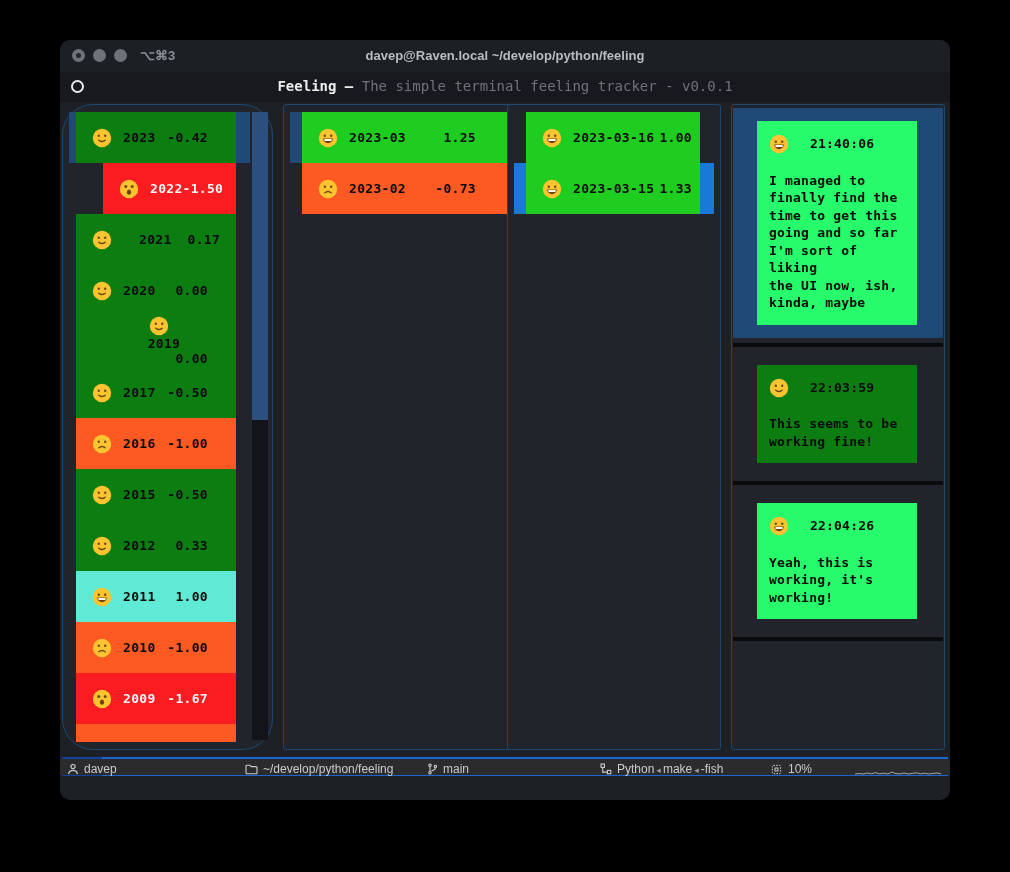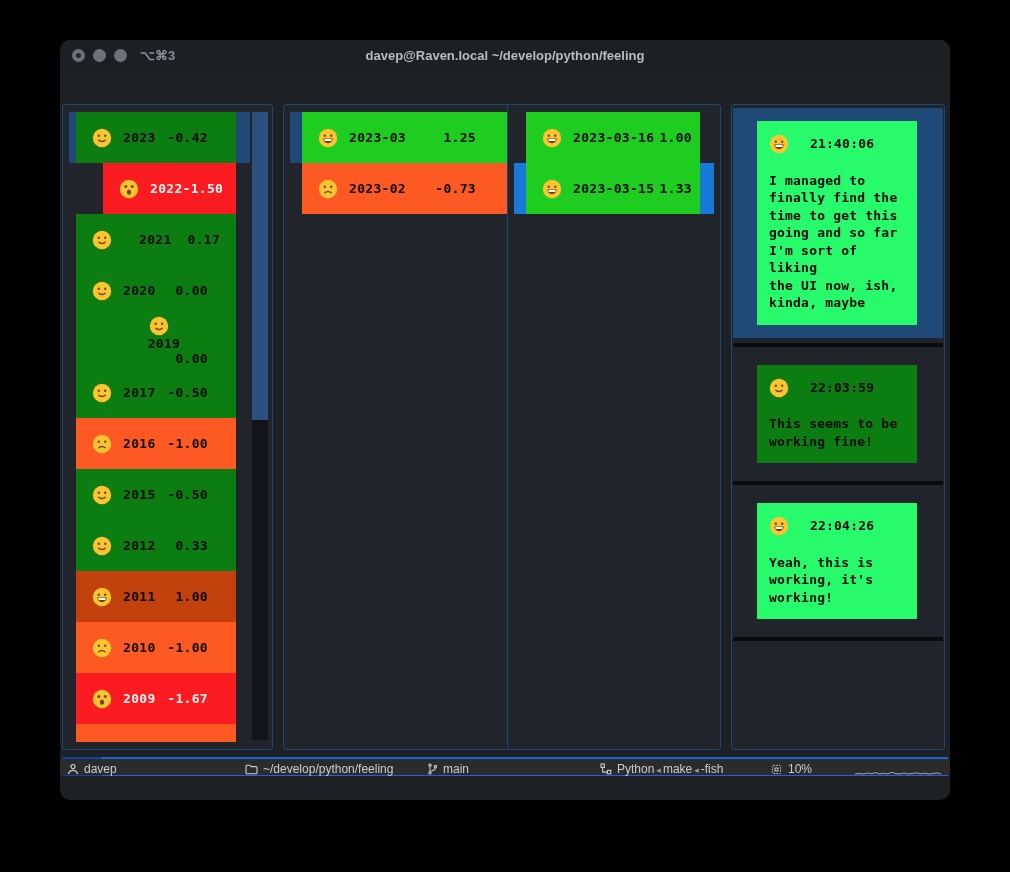--- a/index.html
+++ b/index.html
@@ -20,21 +20,21 @@
   
   .app-header { position:relative; height:30px; background:#17191e; }
   .hdr-icon { position:absolute; left:11px; top:8px; width:13px; height:13px; border-radius:50%;
               border:2px solid #e8e9ea; }
   .hdr-title { position:absolute; left:0; right:0; top:6px; text-align:center; font-size:14px; }
   .hdr-title .app-name { color:#eceded; font-weight:700; }
   .hdr-title .tagline { color:#6e737b; font-weight:400; }
   
   .panel { position:absolute; top:64px; height:646px; background:#21242b;
            border:1px solid #1a4a73; border-radius:3px; }
-  #col-years  { left:2px;   width:211px; }
+  #col-years  { left:2px;   width:211px;border-radius:31px; }
   #col-months { left:223px; width:246px; }
   #col-days   { left:447px; width:214px; }
   #col-entries{ left:671px; width:214px; }
   .list { position:absolute; top:7px; bottom:7px; overflow:hidden; }
   #years-list  { left:6px;  right:22px; }
   #months-list { left:6px;  right:6px; }
   #days-list   { left:6px;  right:6px; }
   .opt-row { height:51px; position:relative; }
   .opt-row.partial { height:18px; }
   .opt-inner { position:absolute; left:7px; right:14px; top:0; bottom:0; display:flex;
@@ -76,20 +76,26 @@
   <div class="titlebar">
     <div class="lights">
       <span class="light dot"></span>
       <span class="light"></span>
       <span class="light"></span>
     </div>
     <span class="tb-shortcut">⌥⌘3</span>
     <div class="tb-title">davep@Raven.local ~/develop/python/feeling</div>
   </div>
 
+  <div class="app-header">
+    <span class="hdr-icon"></span>
+    <div class="hdr-title">
+      <span class="app-name">Feeling —</span><span class="tagline"> The simple terminal feeling tracker - v0.0.1</span>
+    </div>
+  </div>
 
   <div class="panel" id="col-years">
     <div class="list" id="years-list">
         <div class="opt-row" style="background: rgb(31, 74, 120);">
           <div class="opt-inner" style="background: rgb(11, 125, 17);">
             <span class="face">
               <svg width="20" height="20" viewBox="0 0 20 20">
                 <circle cx="10" cy="10" r="9.2" fill="#fdc431"></circle>
                 <circle cx="6.8" cy="7.8" r="1.2" fill="#6b4a12"></circle>
                 <circle cx="13.2" cy="7.8" r="1.2" fill="#6b4a12"></circle>
@@ -206,21 +212,21 @@
                 <circle cx="6.8" cy="7.8" r="1.2" fill="#6b4a12"></circle>
                 <circle cx="13.2" cy="7.8" r="1.2" fill="#6b4a12"></circle>
                 <path d="M6.8 12.2q3.2 2.7 6.4 0" stroke="#6b4a12" stroke-width="1.4" fill="none" stroke-linecap="round"></path>
               </svg>
             </span>
             <span class="opt-label">2012</span>
             <span class="opt-value" style="padding-right:28px">0.33</span>
           </div>
         </div>
         <div class="opt-row">
-          <div class="opt-inner" style="background: #c2410c;">
+          <div class="opt-inner" style="background: #5eead4;">
             <span class="face">
               <svg width="20" height="20" viewBox="0 0 20 20">
                 <circle cx="10" cy="10" r="9.2" fill="#fdc431"></circle>
                 <circle cx="6.8" cy="7.8" r="1.2" fill="#6b4a12"></circle>
                 <circle cx="13.2" cy="7.8" r="1.2" fill="#6b4a12"></circle>
                 <path d="M5.2 10.6h9.6a4.8 4.6 0 0 1-9.6 0z" fill="#6b4210"></path>
                 <rect x="6.4" y="10.9" width="7.2" height="2.1" rx="0.6" fill="#ffffff"></rect>
               </svg>
             </span>
             <span class="opt-label">2011</span>

